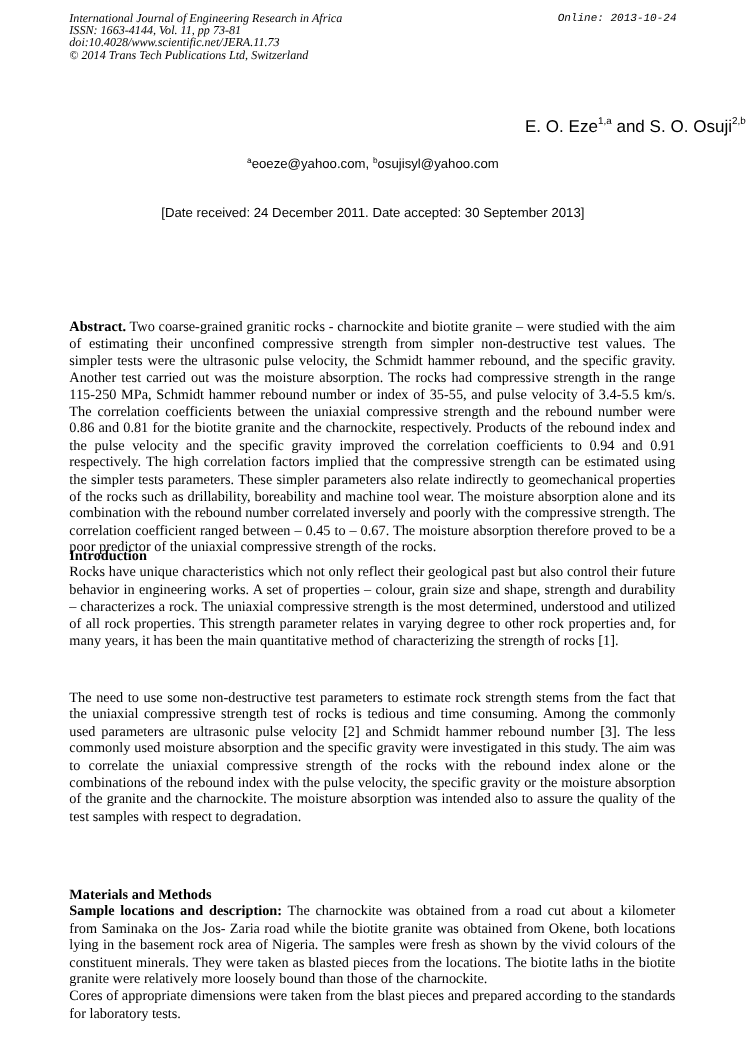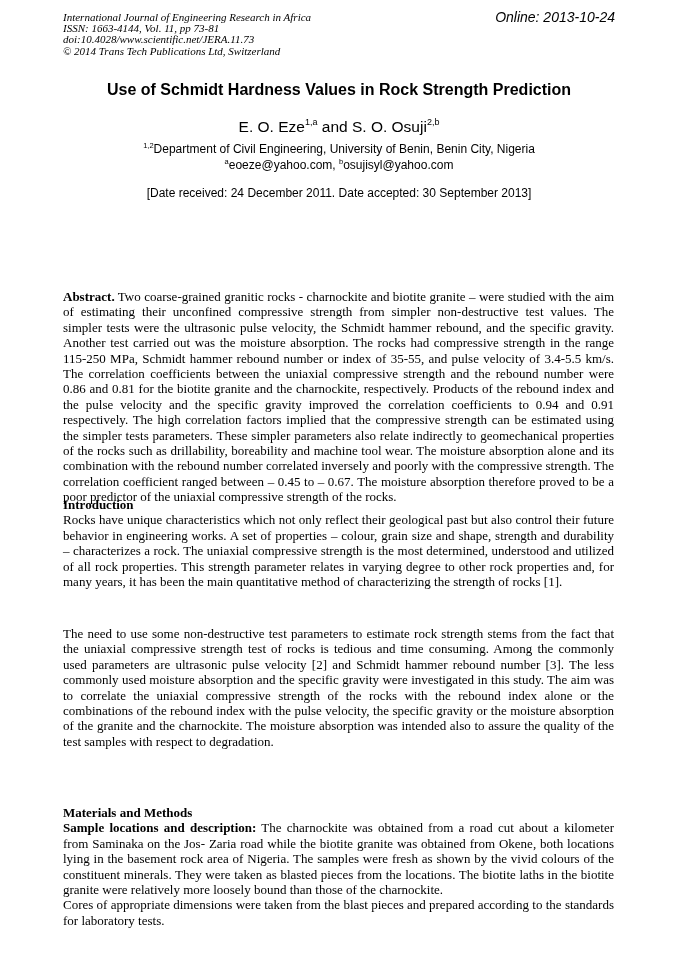--- a/index.html
+++ b/index.html
@@ -3,25 +3,25 @@
 <meta charset="utf-8">
 <style>
   html, body { margin: 0; padding: 0; background: #ffffff; }
   body { width: 678px; height: 959px; position: relative; overflow: hidden; color: #000; }
   .page { position: absolute; left: 0; top: 0; width: 678px; height: 769px; background: #fff; }
 
   .hdr { position: absolute; left: 63px; top: 12px; width: 552px;
          font-family: "Liberation Serif", serif; font-style: italic; font-size: 11px; line-height: 11.2px; }
   .hdr .line { display: block; white-space: nowrap; }
   .hdr-right { position: absolute; right: 63px; top: 12px;
-         font-family: Liberation Sans, sans-serif; font-style: italic; font-size: 14px; line-height: 11.2px; }
+         font-family: Liberation Mono, monospace; font-style: italic; font-size: 10px; line-height: 11.2px; }
 
   .title { position: absolute; left: 0; width: 678px; top: 80px; text-align: center;
            font-family: "Liberation Sans", sans-serif; font-weight: bold; font-size: 16px; line-height: 20px; }
-  .authors { position: absolute; left: 0; width: 678px; top: 117px; text-align: center;
+  .authors { position: absolute; left: 0; width: 678px; top: 106px; text-align: right;
            font-family: "Liberation Sans", sans-serif; font-size: 15.5px; line-height: 20px; }
   .authors sup { font-size: 9px; vertical-align: 7px; line-height: 0; }
   .affil { position: absolute; left: 0; width: 678px; top: 142px; text-align: center;
            font-family: "Liberation Sans", sans-serif; font-size: 12px; line-height: 15.5px; }
   .affil sup { font-size: 7.5px; vertical-align: 5px; line-height: 0; }
   .dates { position: absolute; left: 0; width: 678px; top: 185px; text-align: center;
            font-family: "Liberation Sans", sans-serif; font-size: 12px; line-height: 16px; }
   .keywords { position: absolute; left: 63px; top: 213px; width: 560px;
            font-family: "Liberation Sans", sans-serif; font-size: 12px; line-height: 16px; }
   .keywords b { font-weight: bold; }
@@ -43,28 +43,26 @@
 <div class="page">
 
   <div class="hdr">
     <span class="line">International Journal of Engineering Research in Africa</span>
     <span class="line">ISSN: 1663-4144, Vol. 11, pp 73-81</span>
     <span class="line">doi:10.4028/www.scientific.net/JERA.11.73</span>
     <span class="line">© 2014 Trans Tech Publications Ltd, Switzerland</span>
   </div>
   <div class="hdr-right">Online: 2013-10-24</div>
 
-  <div class="title">Use of Schmidt Hardness Values in Rock Strength Prediction</div>
 
   <div class="authors">
     <span>E. O. Eze</span><sup>1,a</sup><span> and </span><span>S. O. Osuji</span><sup>2,b</sup>
   </div>
 
   <div class="affil">
-    <div><sup>1,2</sup><span>Department of Civil Engineering, University of Benin, Benin City, Nigeria</span></div>
     <div><sup>a</sup><span>eoeze@yahoo.com</span><span>, </span><sup>b</sup><span>osujisyl@yahoo.com</span></div>
   </div>
 
   <div class="dates">[Date received: 24 December 2011. Date accepted: 30 September 2013]</div>
 
 
   <div class="body abstract">
     <p><b>Abstract.</b><span> Two coarse-grained granitic rocks - charnockite and biotite granite – were studied with the aim of estimating their unconfined compressive strength from simpler non-destructive test values. The simpler tests were the ultrasonic pulse velocity, the Schmidt hammer rebound, and the specific gravity. Another test carried out was the moisture absorption. The rocks had compressive strength in the range 115-250 MPa, Schmidt hammer rebound number or index of 35-55, and pulse velocity of 3.4-5.5 km/s. The correlation coefficients between the uniaxial compressive strength and the rebound number were 0.86 and 0.81 for the biotite granite and the charnockite, respectively. Products of the rebound index and the pulse velocity and the specific gravity improved the correlation coefficients to 0.94 and 0.91 respectively. The high correlation factors implied that the compressive strength can be estimated using the simpler tests parameters. These simpler parameters also relate indirectly to geomechanical properties of the rocks such as drillability, boreability and machine tool wear. The moisture absorption alone and its combination with the rebound number correlated inversely and poorly with the compressive strength. The correlation coefficient ranged between – 0.45 to – 0.67. The moisture absorption therefore proved to be a poor predictor of the uniaxial compressive strength of the rocks.</span></p>
   </div>
 

